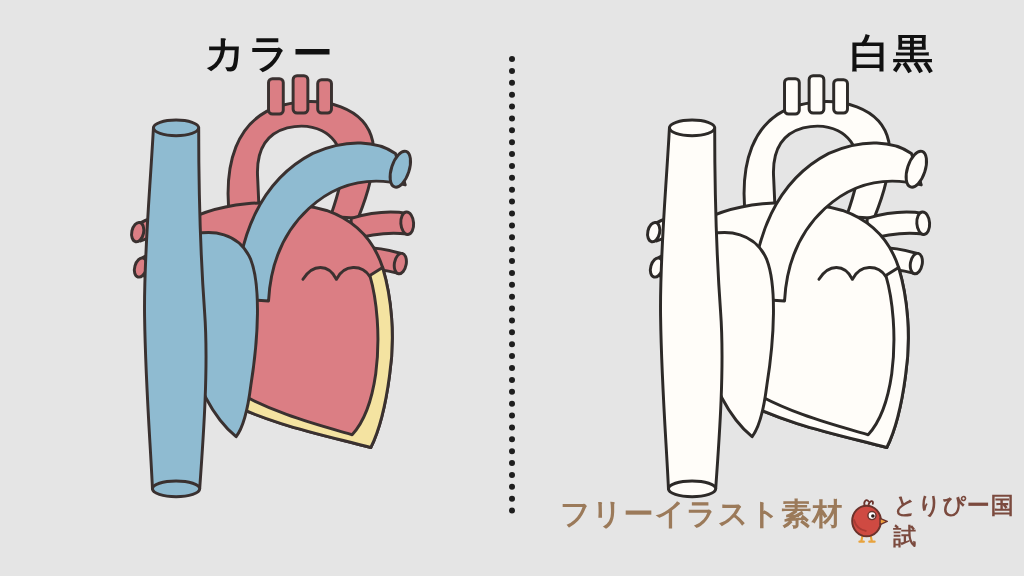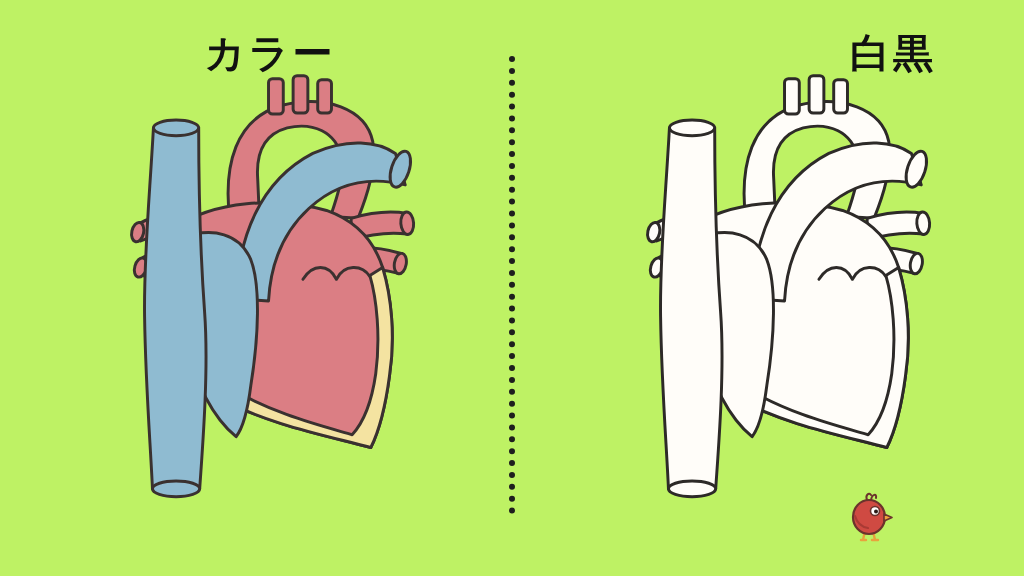--- a/index.html
+++ b/index.html
@@ -1,17 +1,17 @@
 <!DOCTYPE html>
 <html><head>
 <meta charset="utf-8">
 <style>
   html,body { margin:0; padding:0; background:#ffffff; }
   .stage {
-    position:relative; width:1024px; height:576px; background:#bef264;
+    position:relative; width:1024px; height:576px; background:#e5e5e5;
     overflow:hidden; font-family:"DejaVu Sans", sans-serif;
   }
   .panel-title {
     position:absolute; top:26px; width:300px; text-align:center;
     font-size:40px; font-weight:800; color:#111111; letter-spacing:3px;
   }
   #title-left  { left:120px; }
   #title-right { left:636px;text-align:right; }
   .divider {
     position:absolute; left:509px; top:56px; height:458px; width:0;
@@ -82,32 +82,34 @@
   <div class="divider"></div>
 
   <svg id="heart-color" class="heart-svg heart-color-vars" viewBox="0 -16 305 456">
     <use href="#heart-shape"></use>
   </svg>
 
   <svg id="heart-bw" class="heart-svg heart-bw-vars" viewBox="0 -16 305 456">
     <use href="#heart-shape"></use>
   </svg>
 
+  <div class="footer-label">フリーイラスト素材</div>
 
   <div class="brand">
     <svg width="48" height="54" viewBox="0 0 48 54">
 
       <path d="M20,41 L18,50 M16,50 L21,50 M28,41 L30,50 M27,50 L33,50" fill="none" stroke="#E8A33D" stroke-width="2.4" stroke-linecap="round"></path>
 
       <path d="M22,10 C20,5 24,2 26,5 M26,10 C27,4 32,3 31,8" fill="none" stroke="#6B332C" stroke-width="2" stroke-linecap="round"></path>
 
       <ellipse cx="24" cy="27" rx="16" ry="17" fill="#CF4A42" stroke="#6B332C" stroke-width="2.2"></ellipse>
 
       <path d="M10,26 C12,33 17,37 23,38" fill="none" stroke="#A93A34" stroke-width="2.2" stroke-linecap="round"></path>
 
       <circle cx="30" cy="21" r="4.5" fill="#FFFFFF" stroke="#6B332C" stroke-width="1.6"></circle>
       <circle cx="31" cy="21.5" r="2" fill="#2C1B18"></circle>
 
       <path d="M39,24 L47,27.5 L39,31 Z" fill="#F0A23C" stroke="#6B332C" stroke-width="1.6" stroke-linejoin="round"></path>
     </svg>
+    <span class="brand-name">とりぴー国試</span>
   </div>
 
 </div>
 
 </body></html>

